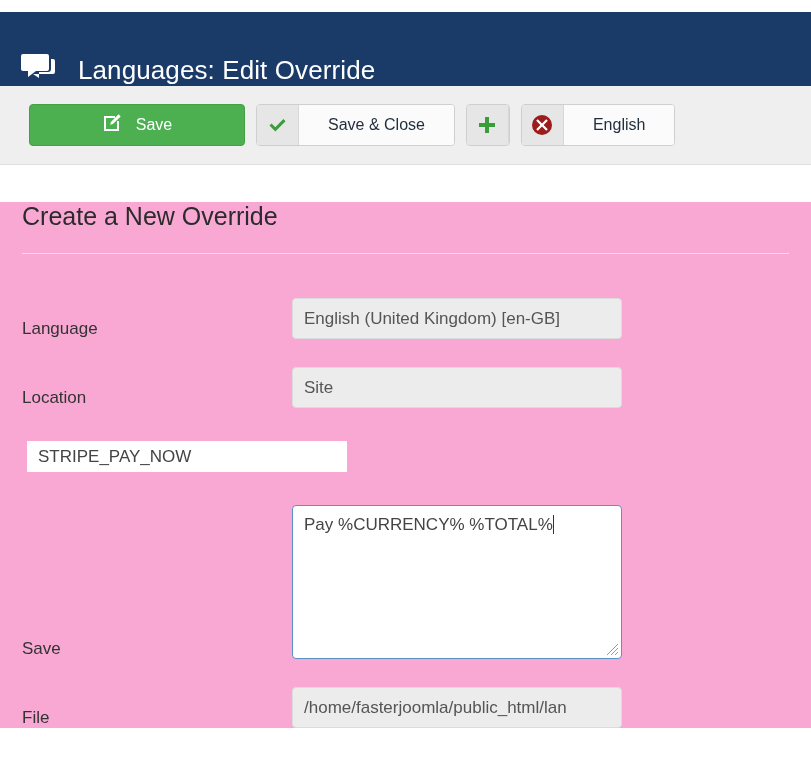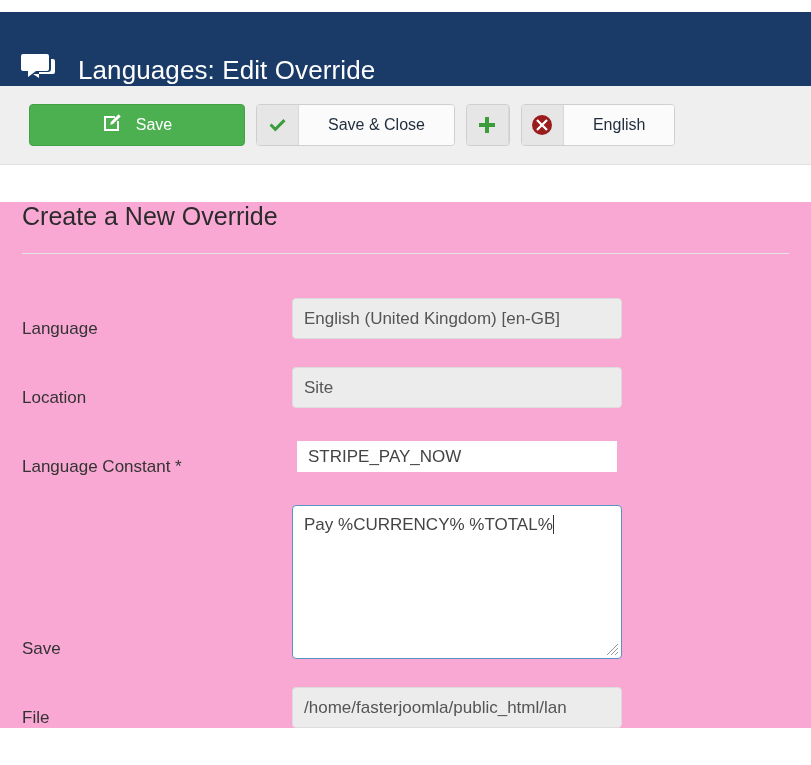--- a/index.html
+++ b/index.html
@@ -227,21 +227,20 @@
       <label class="form-label">Language</label>
       <input class="field-input field-disabled" type="text" disabled="" value="English (United Kingdom) [en-GB]" style="">
     </div>
 
     <div class="form-row">
       <label class="form-label">Location</label>
       <input class="field-input field-disabled" type="text" disabled="" value="Site" style="">
     </div>
 
     <div class="form-row">
-      <label class="form-label">Language Constant *</label>
       <input class="field-input field-editable" type="text" value="STRIPE_PAY_NOW" style="">
     </div>
 
     <div class="form-row row-text">
       <label class="form-label">Save</label>
       <div class="field-textarea">
         <span>Pay %CURRENCY% %TOTAL%</span><span class="caret"></span>
         <svg class="resize-grip" viewBox="0 0 13 13" xmlns="http://www.w3.org/2000/svg">
           <path d="M12 1 L1 12 M12 5 L5 12 M12 9 L9 12" stroke="#9b9b9b" stroke-width="1" fill="none"></path>
         </svg>

